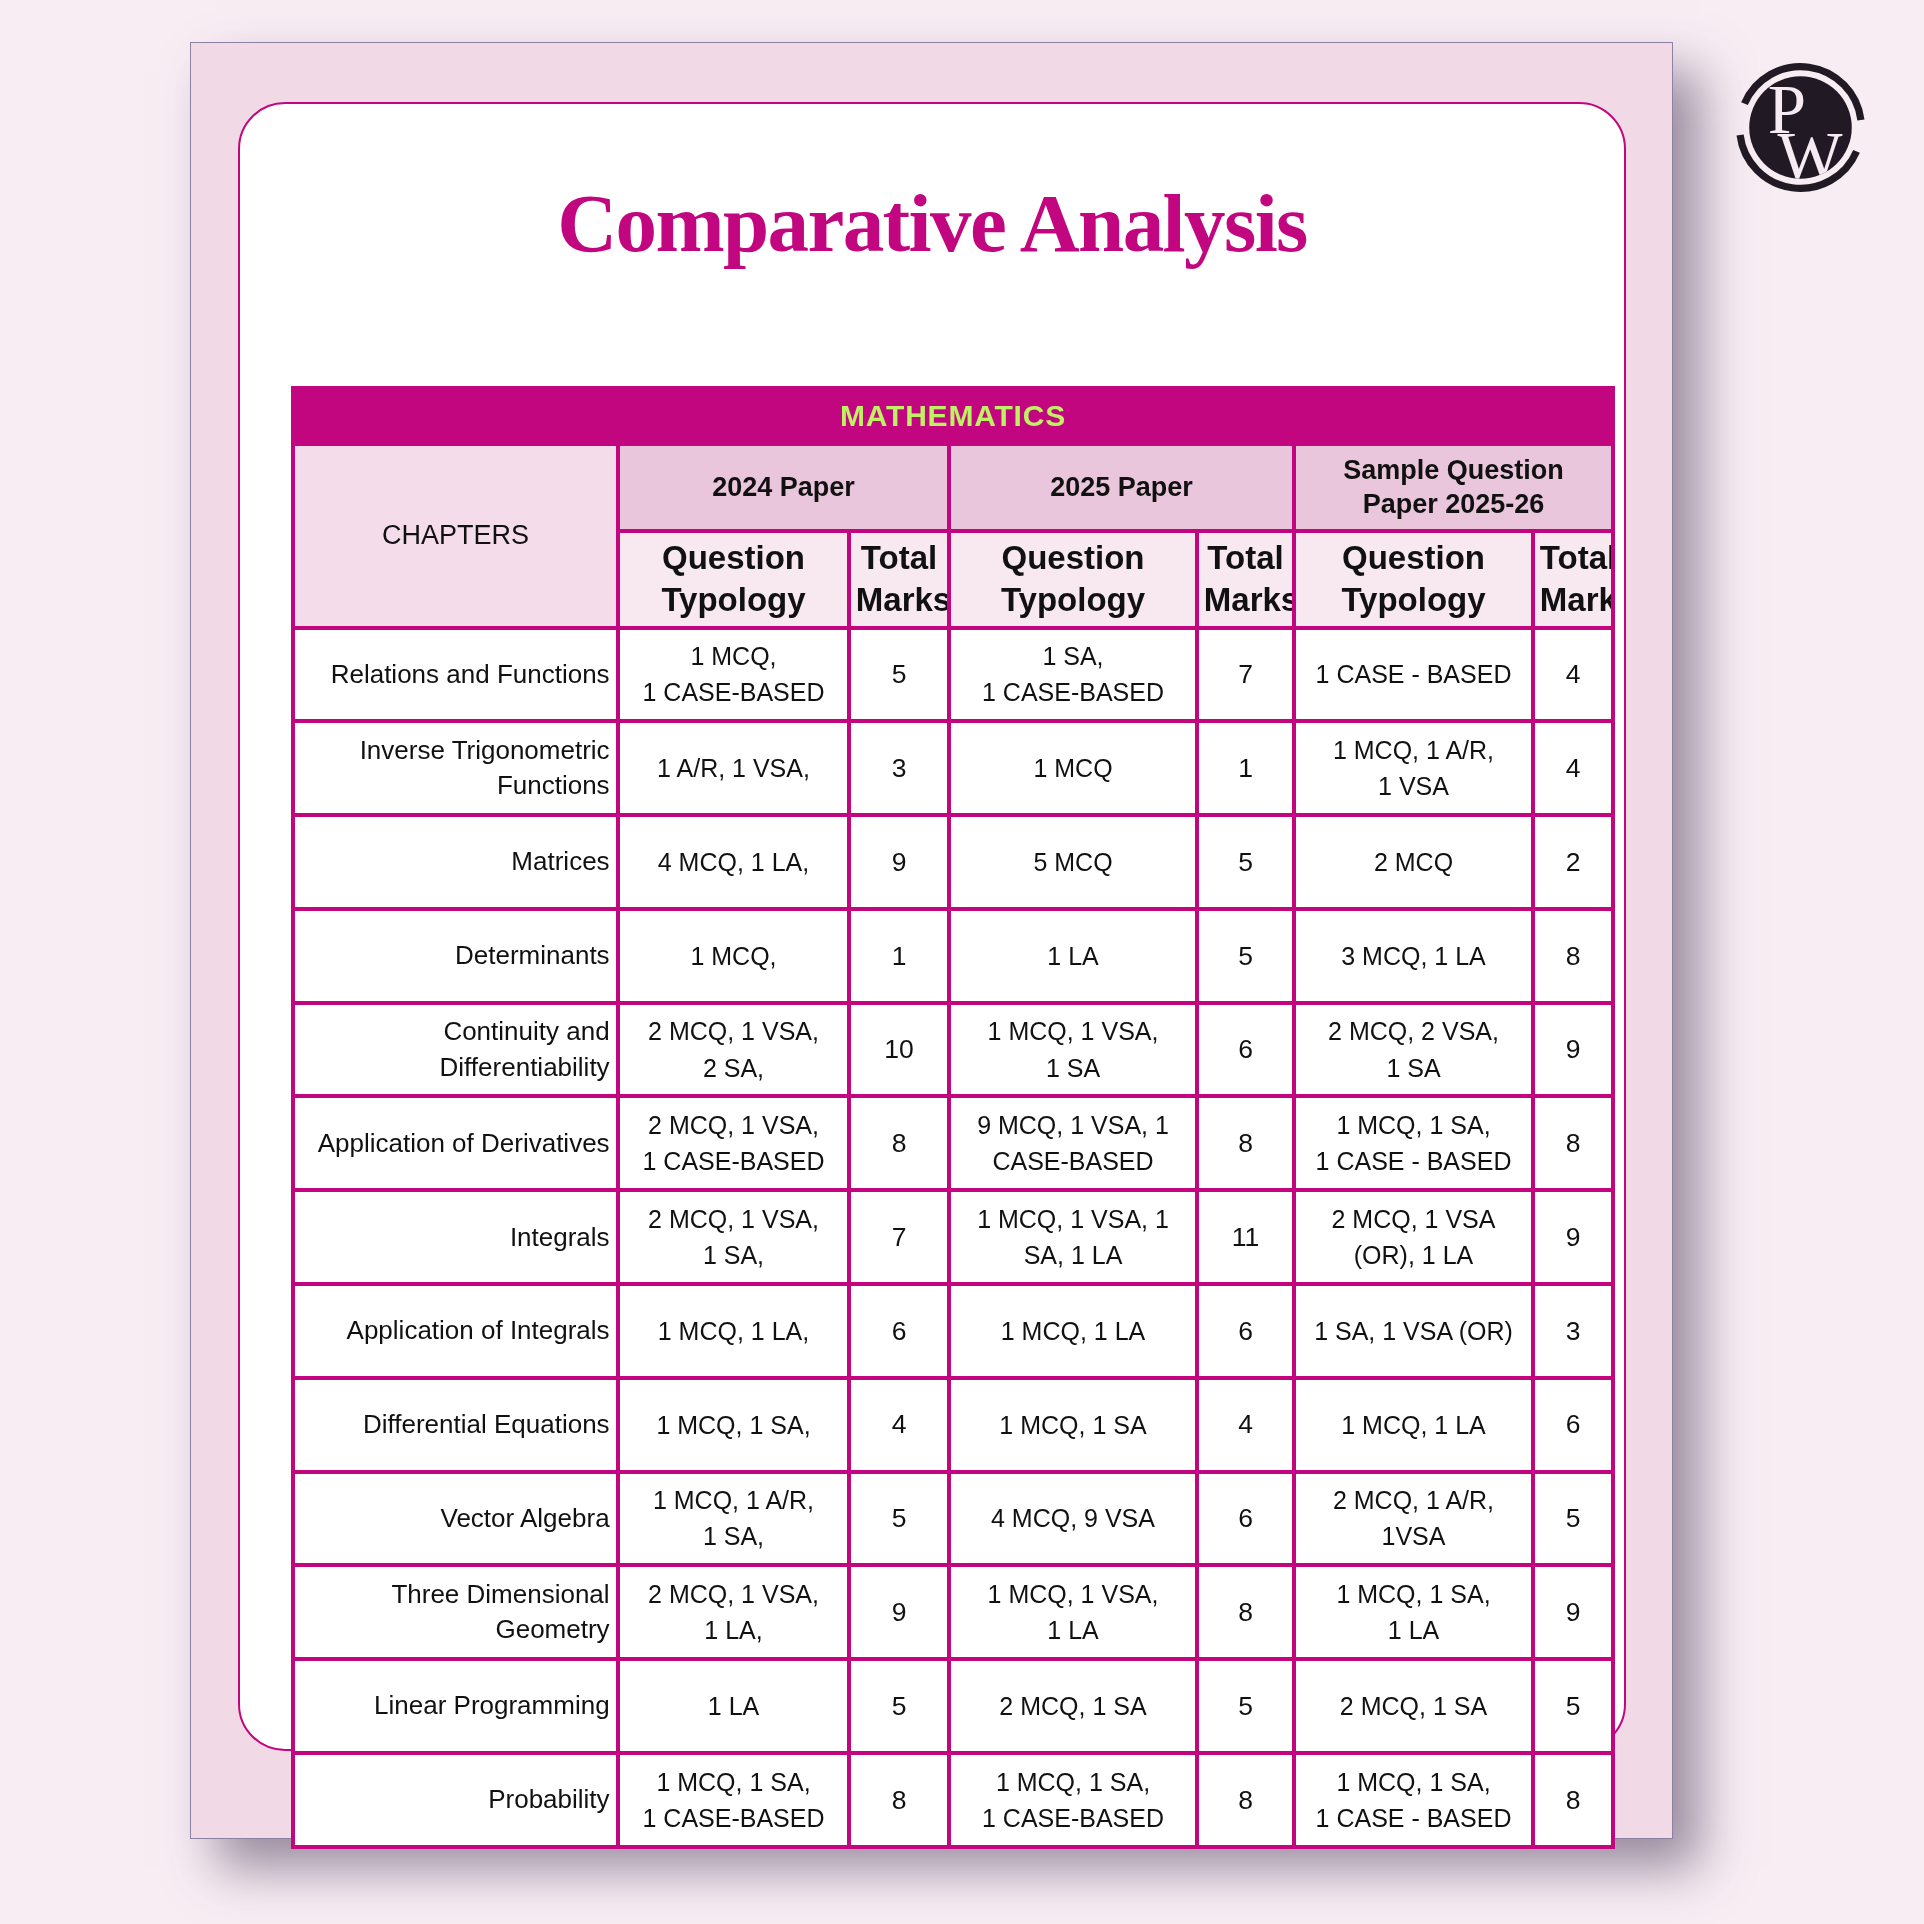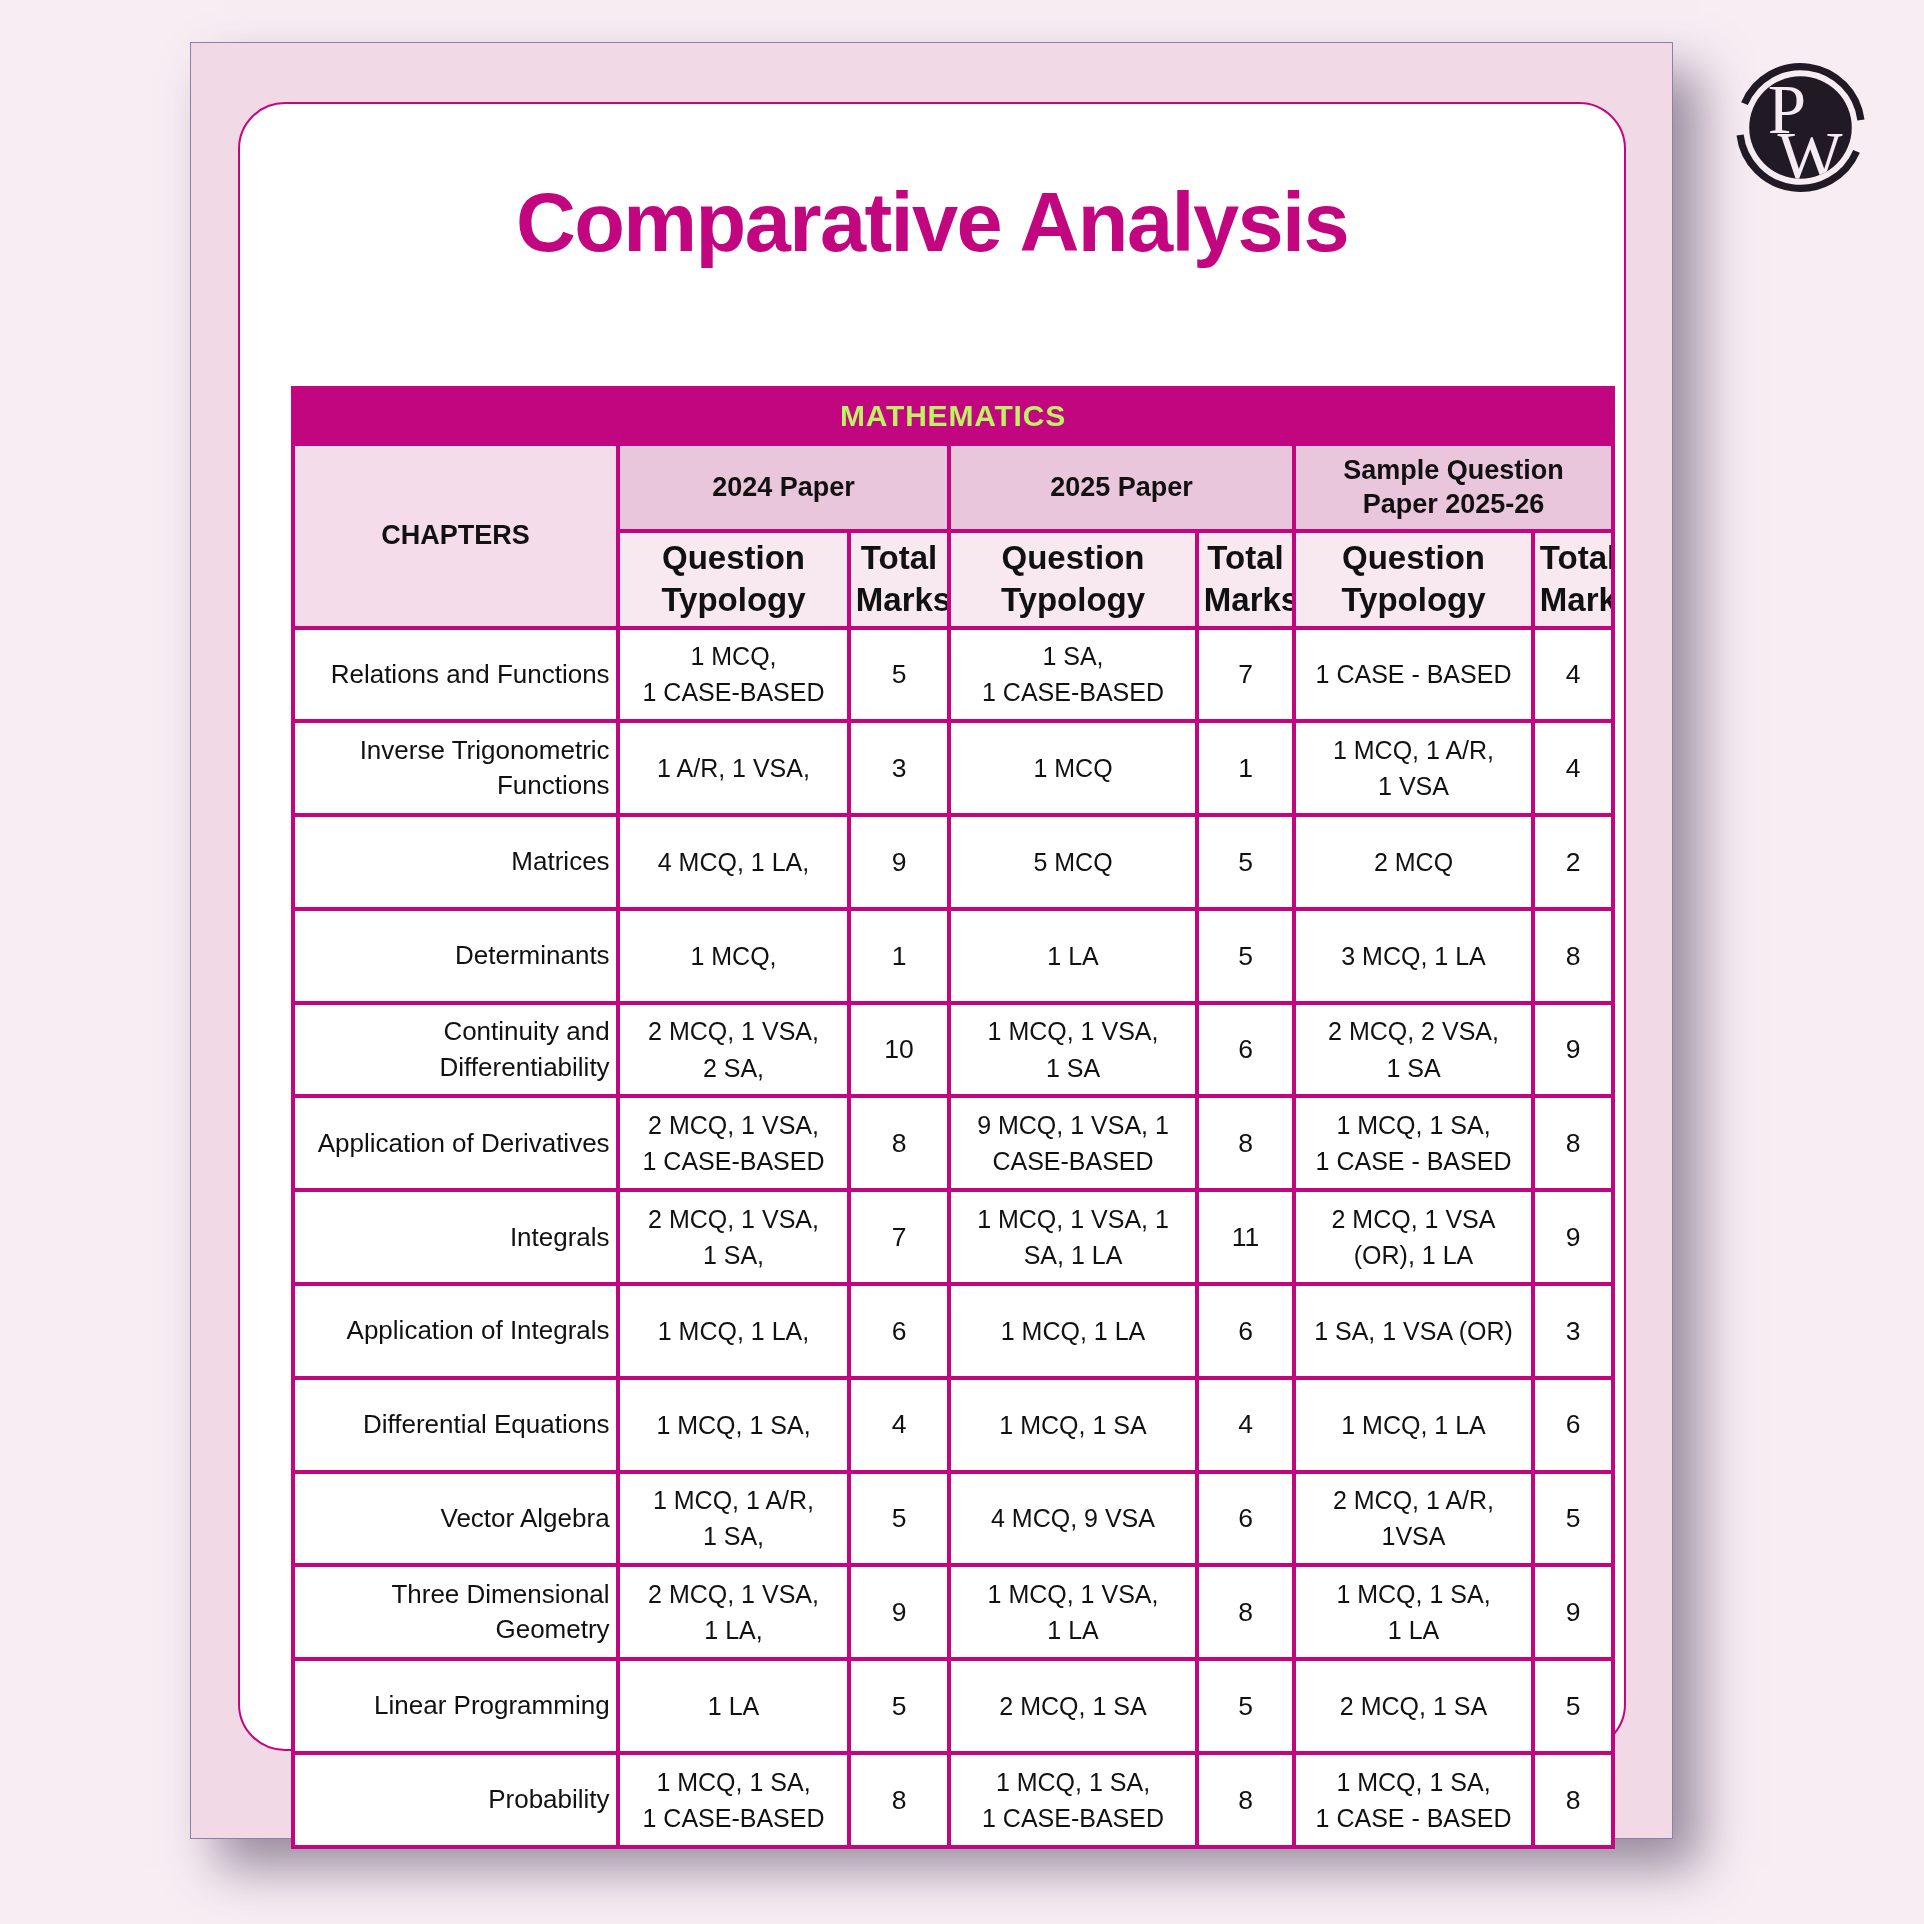--- a/index.html
+++ b/index.html
@@ -23,20 +23,21 @@
     border:2.4px solid var(--accent,#c2067f);
     border-radius:47px;
   }
   .title{
     margin:71px 0 0 0;
     text-align:center;
     font-size:83px;
     font-weight:bold;
     letter-spacing:-1.6px;
     color:var(--accent,#c2067f);
+    font-family:Liberation Serif, serif;
   }
   .grid-wrap{
     position:absolute;left:51px;top:282px;width:1320px;
   }
   table{
     width:1320px;
     table-layout:fixed;
     border-collapse:collapse;
   }
   th,td{
@@ -49,21 +50,21 @@
     height:50px;
     background:var(--accent,#c2067f);
     color:#bef264;
     font-size:30px;
     font-weight:bold;
     letter-spacing:0.8px;
   }
   th.chapters-th{
     background:var(--chapters_bg,#f5dcea);
     font-size:27px;
-    font-weight:bold;
+    font-weight:normal;
   }
   th.group-th{
     height:77px;
     background:var(--group_bg,#e9c6db);
     font-size:27px;
     font-weight:bold;
     line-height:1.25;
     padding:3.2px 6.4px;
   }
   th.sub-th{

